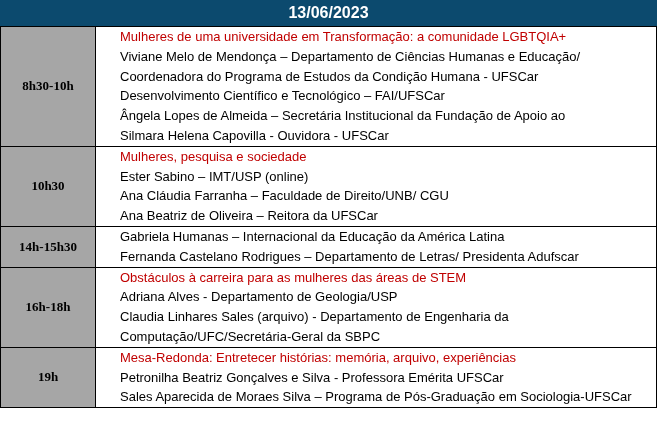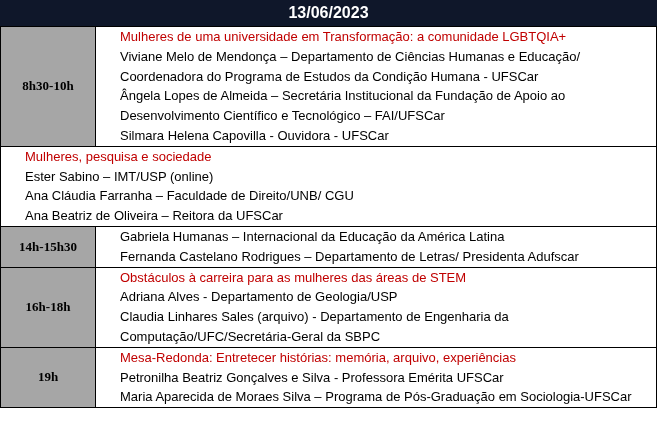--- a/index.html
+++ b/index.html
@@ -3,21 +3,21 @@
 <meta charset="utf-8">
 <style>
   html, body { margin: 0; padding: 0; background: #ffffff; }
   .schedule {
     width: 657px;
     font-family: "Liberation Sans", sans-serif;
     box-sizing: border-box;
   }
   .header {
     height: 26px;
-    background: #0f172a;
+    background: #0c4a6e;
     color: #ffffff;
     font-weight: bold;
     font-size: 16px;
     display: flex;
     align-items: center;
     justify-content: center;
     border-bottom: 1px solid #000000;
   }
   .table-body {
     border-left: 1px solid #000000;
@@ -73,27 +73,28 @@
   </div>
 
   <div class="table-body">
 
     <div class="row">
       <div class="time-cell">8h30-10h</div>
       <div class="content-cell">
         <div class="session-title">Mulheres de uma universidade em Transformação: a comunidade LGBTQIA+</div>
         <div class="speaker-line">Viviane Melo de Mendonça – Departamento de Ciências Humanas e Educação/</div>
         <div class="speaker-line">Coordenadora do Programa de Estudos da Condição Humana - UFSCar</div>
+        <div class="speaker-line">Desenvolvimento Científico e Tecnológico – FAI/UFSCar</div>
         <div class="speaker-line">Ângela Lopes de Almeida – Secretária Institucional da Fundação de Apoio ao</div>
-        <div class="speaker-line">Desenvolvimento Científico e Tecnológico – FAI/UFSCar</div>
         <div class="speaker-line">Silmara Helena Capovilla - Ouvidora - UFSCar</div>
       </div>
     </div>
 
     <div class="row">
+      <div class="time-cell">10h30</div>
       <div class="content-cell">
         <div class="session-title">Mulheres, pesquisa e sociedade</div>
         <div class="speaker-line">Ester Sabino – IMT/USP (online)</div>
         <div class="speaker-line">Ana Cláudia Farranha – Faculdade de Direito/UNB/ CGU</div>
         <div class="speaker-line">Ana Beatriz de Oliveira – Reitora da UFSCar</div>
       </div>
     </div>
 
     <div class="row">
       <div class="time-cell">14h-15h30</div>
@@ -111,18 +112,18 @@
         <div class="speaker-line">Claudia Linhares Sales (arquivo) - Departamento de Engenharia da</div>
         <div class="speaker-line">Computação/UFC/Secretária-Geral da SBPC</div>
       </div>
     </div>
 
     <div class="row">
       <div class="time-cell">19h</div>
       <div class="content-cell">
         <div class="session-title">Mesa-Redonda: Entretecer histórias: memória, arquivo, experiências</div>
         <div class="speaker-line">Petronilha Beatriz Gonçalves e Silva - Professora Emérita UFSCar</div>
-        <div class="speaker-line">Maria Aparecida de Moraes Silva – Programa de Pós-Graduação em Sociologia-UFSCar</div>
+        <div class="speaker-line">Sales Aparecida de Moraes Silva – Programa de Pós-Graduação em Sociologia-UFSCar</div>
       </div>
     </div>
 
   </div>
 </div>
 
 </body></html>

